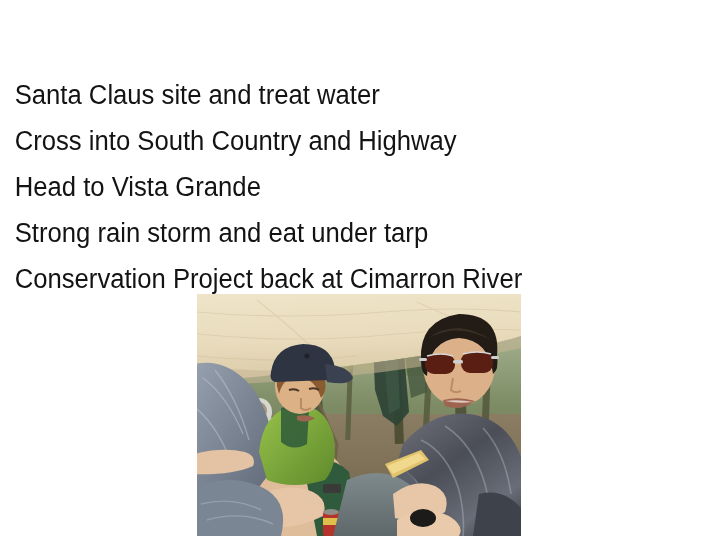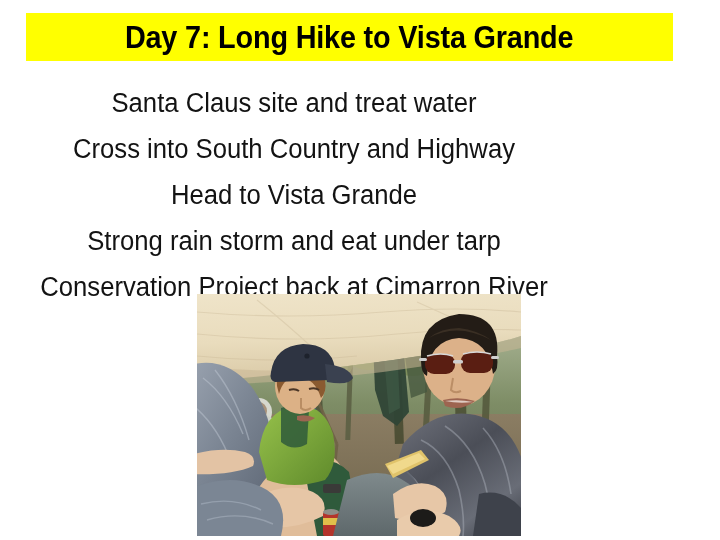--- a/index.html
+++ b/index.html
@@ -45,23 +45,22 @@
     color: #000000;
     transform: scaleX(0.93);
     transform-origin: center center;
     white-space: nowrap;
   }
 
   
   #body-block {
     position: absolute;
     left: 0;
-    top: 80px;
+    top: 72px;
     width: 588px;
-    text-align: center;
   }
   .body-line {
     display: block;
     font-family: "Liberation Sans", sans-serif;
     font-weight: normal;
     font-size: 27px;
     line-height: 46px;
     color: #131313;
     white-space: nowrap;
     transform: scaleX(0.95);
@@ -77,23 +76,20 @@
     overflow: hidden;
     background: #8d8f84;
   }
   #photo svg { display: block; }
 </style>
 </head>
 <body>
 
 <div id="slide">
 
-  <div id="title-banner">
-    <span id="title-text">Day 7: Long Hike to Vista Grande</span>
-  </div>
 
   <div id="body-block">
     <span class="body-line">Santa Claus site and treat water</span>
     <span class="body-line">Cross into South Country and Highway</span>
     <span class="body-line">Head to Vista Grande</span>
     <span class="body-line">Strong rain storm and eat under tarp</span>
     <span class="body-line">Conservation Project back at Cimarron River</span>
   </div>
 
   <div id="photo">

